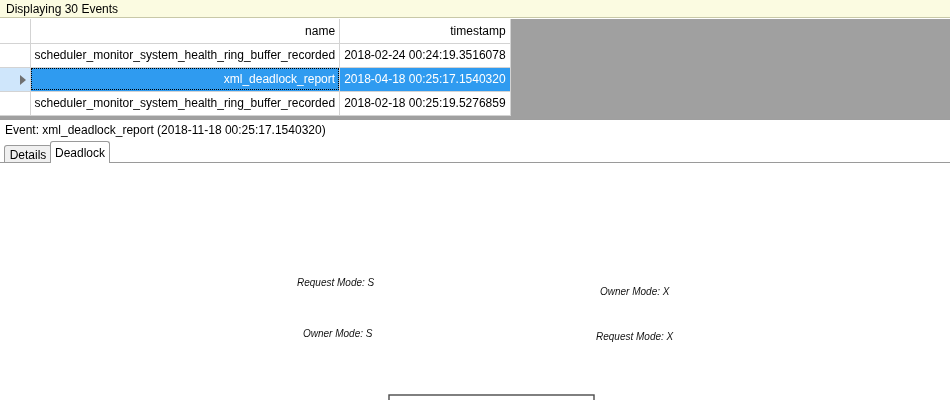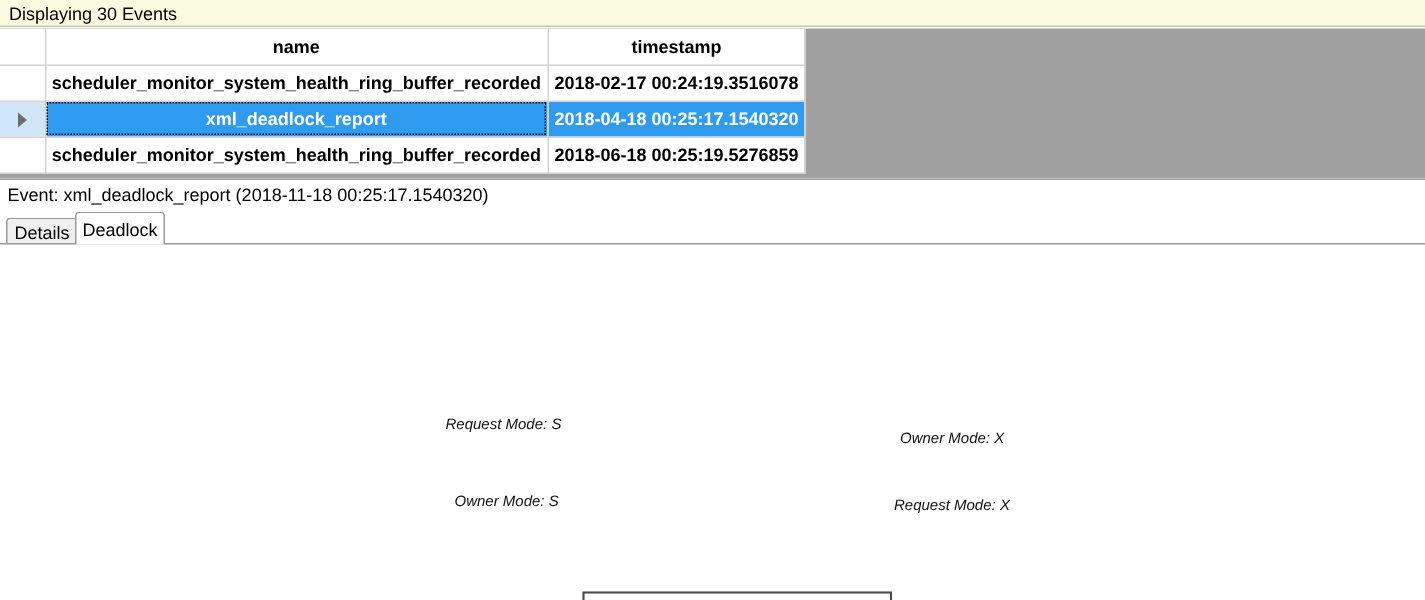--- a/index.html
+++ b/index.html
@@ -50,22 +50,22 @@
   .grid-table {
     border-collapse: collapse;
     table-layout: fixed;
     background: #ffffff;
   }
   .grid-table td, .grid-table th {
     border-right: 1px solid #d3d3d3;
     border-bottom: 1px solid #d3d3d3;
     height: 24px;
     padding: 0 4px;
-    font-weight: bold;
-    text-align: center;
+    font-weight: normal;
+    text-align: right;
     font-size: 12px;
     white-space: nowrap;
     overflow: hidden;
     box-sizing: border-box;
     background: #ffffff;
   }
   .col-rowhdr { width: 30px; padding: 0; text-align: center; }
   .col-name   { width: 280px; }
   .col-ts     { width: 159px; }
 
@@ -167,33 +167,33 @@
         <tr>
           <td class="col-rowhdr"></td>
           <td class="col-name">name</td>
           <td class="col-ts">timestamp</td>
         </tr>
       </thead>
       <tbody>
         <tr>
           <td class="col-rowhdr"></td>
           <td class="cell name-cell col-name">scheduler_monitor_system_health_ring_buffer_recorded</td>
-          <td class="cell col-ts">2018-02-17 00:24:19.3516078</td>
+          <td class="cell col-ts">2018-02-24 00:24:19.3516078</td>
         </tr>
         <tr class="selected">
           <td class="col-rowhdr">
             <span class="row-arrow"></span>
           </td>
           <td class="cell name-cell col-name">xml_deadlock_report</td>
           <td class="cell col-ts">2018-04-18 00:25:17.1540320</td>
         </tr>
         <tr>
           <td class="col-rowhdr"></td>
           <td class="cell name-cell col-name">scheduler_monitor_system_health_ring_buffer_recorded</td>
-          <td class="cell col-ts">2018-06-18 00:25:19.5276859</td>
+          <td class="cell col-ts">2018-02-18 00:25:19.5276859</td>
         </tr>
       </tbody>
     </table>
   </div>
 
   <div id="event-caption">
     <span>Event: xml_deadlock_report (2018-11-18 00:25:17.1540320)</span>
   </div>
 
   <div id="tabstrip">

